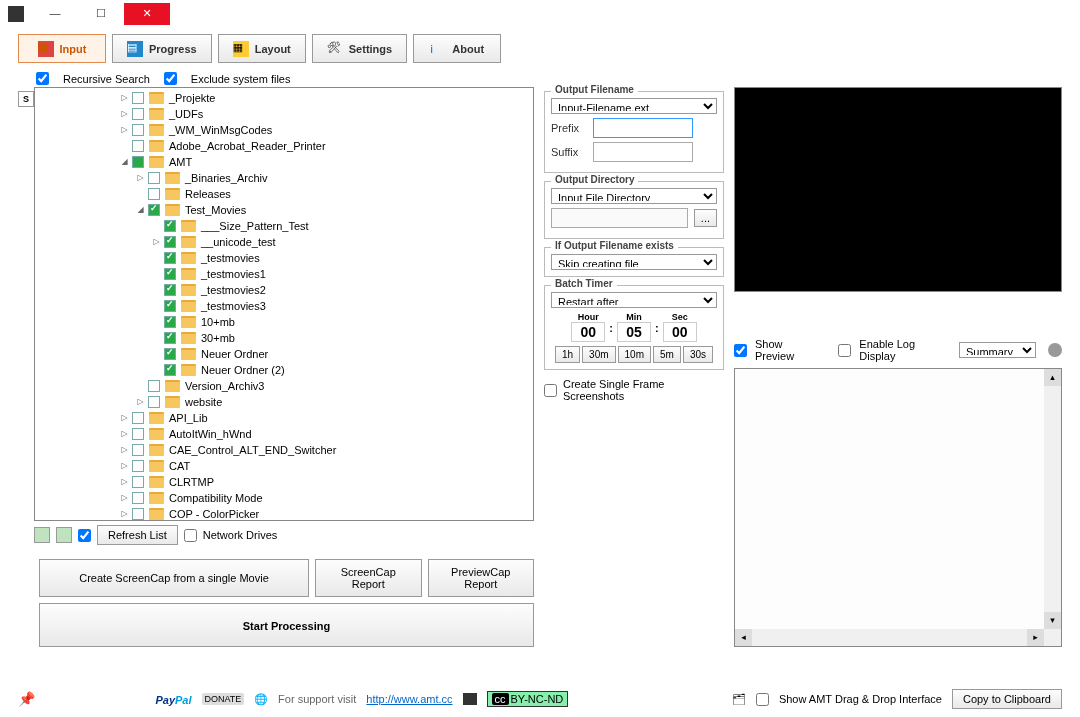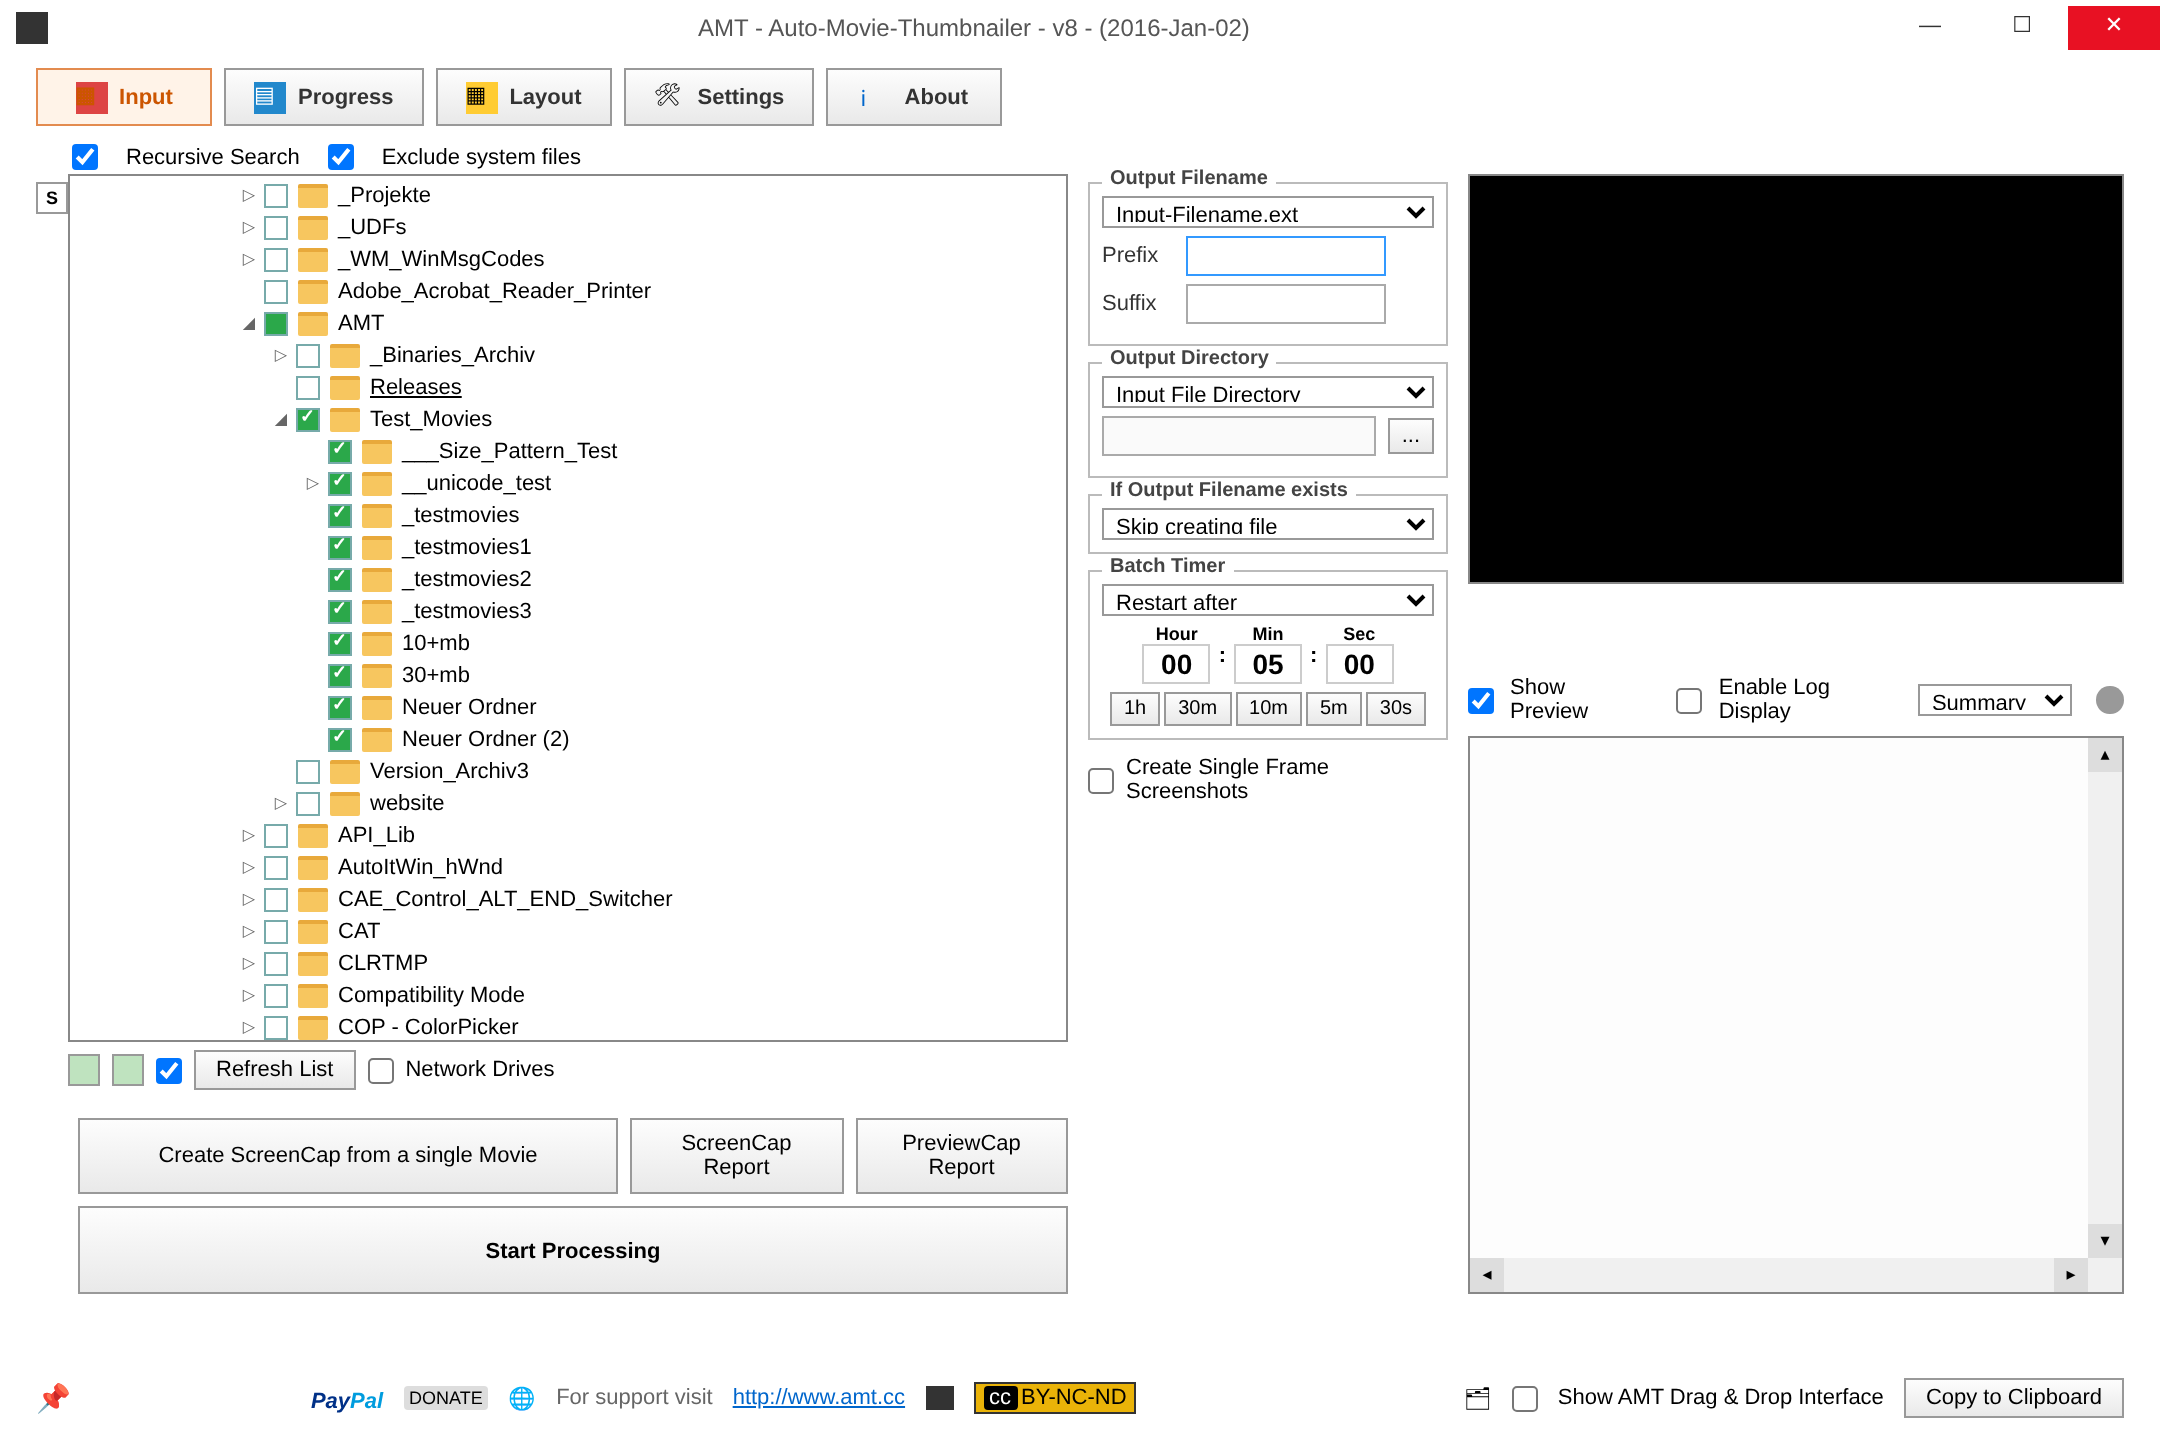--- a/index.html
+++ b/index.html
@@ -67,33 +67,32 @@
 .scrollright { position:absolute; right:0; top:0; bottom:17px; width:17px; background:#f0f0f0;}
 .scrollbot { position:absolute; left:0; right:0; bottom:0; height:17px; background:#f0f0f0;}
 .scrollarrow { width:17px; height:17px; background:#ddd; text-align:center; font-size:9px; line-height:17px;}
 .dot { width:14px; height:14px; border-radius:50%; background:#999; display:inline-block; margin-left:4px;}
 
 .footer { position:absolute; bottom:8px; left:18px; right:18px; display:flex; align-items:center; gap:10px;}
 .pin { color:#36c; font-size:14px;}
 .paypal { font-family: Arial; font-weight:bold; font-style:italic; font-size:14px;}
 .paypal .pp1 { color:#003087;} .paypal .pp2 { color:#009cde;}
 .link { color:#0066cc; text-decoration:underline;}
-.cc { border:1px solid #333; padding:1px 4px; font-size:9px; background:#eab308; display:flex; align-items:center; gap:2px;}
+.cc { border:1px solid #333; padding:1px 4px; font-size:9px; background:#86efac; display:flex; align-items:center; gap:2px;}
 .badge { background:#000; color:#fff; padding:0 3px; border-radius:2px;}
 .flex1 { flex:1; }
 
 .startblock { margin-top:6px; }
 .reportrow { display:flex; gap:6px; margin-top:4px;}
 </style>
 </head>
 <body>
 
 <div class="titlebar">
   <span class="ticon"></span>
-  <span class="title">AMT - Auto-Movie-Thumbnailer - v8 - (2016-Jan-02)</span>
   <div class="winbtns">
     <div class="min">—</div>
     <div class="max">☐</div>
     <div class="close">✕</div>
   </div>
 </div>
 
 <div class="toolbar">
   <div class="tbtn active">
       <span class="ico" style="background:#d44">▦</span>
@@ -160,21 +159,21 @@
             <span class="tchk part"></span>
             <span class="fld"></span>
             <span class="tlbl">AMT</span>
           </div>
           <div class="tnode" style="padding-left: 98px;">
             <span class="exp">▷</span>
             <span class="tchk"></span>
             <span class="fld"></span>
             <span class="tlbl">_Binaries_Archiv</span>
           </div>
-          <div class="tnode" style="padding-left: 98px; text-decoration: underline;">
+          <div class="tnode" style="padding-left: 98px;">
             <span class="exp"></span>
             <span class="tchk"></span>
             <span class="fld"></span>
             <span class="tlbl">Releases</span>
           </div>
           <div class="tnode" style="padding-left: 98px;">
             <span class="exp">◢</span>
             <span class="tchk on"></span>
             <span class="fld"></span>
             <span class="tlbl">Test_Movies</span>

